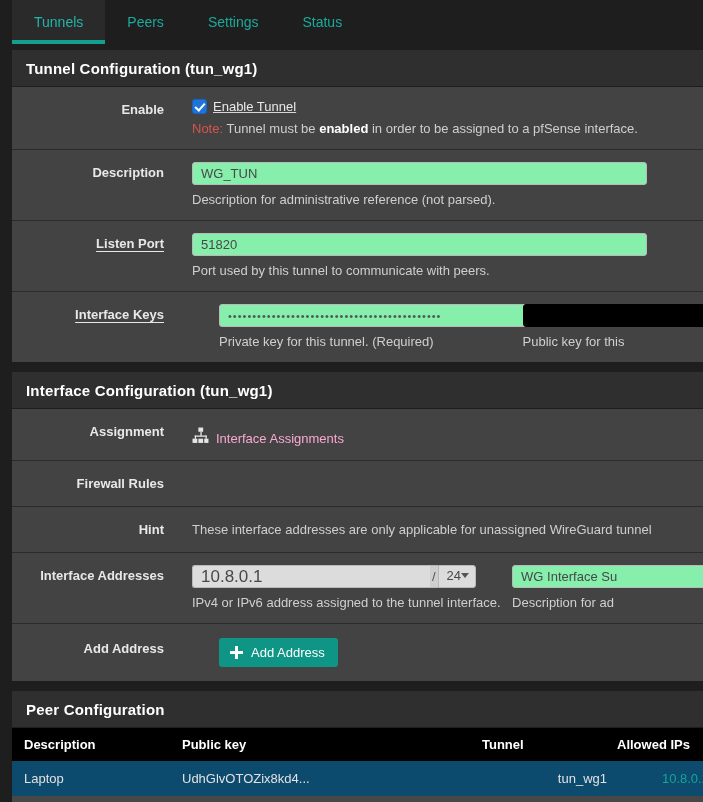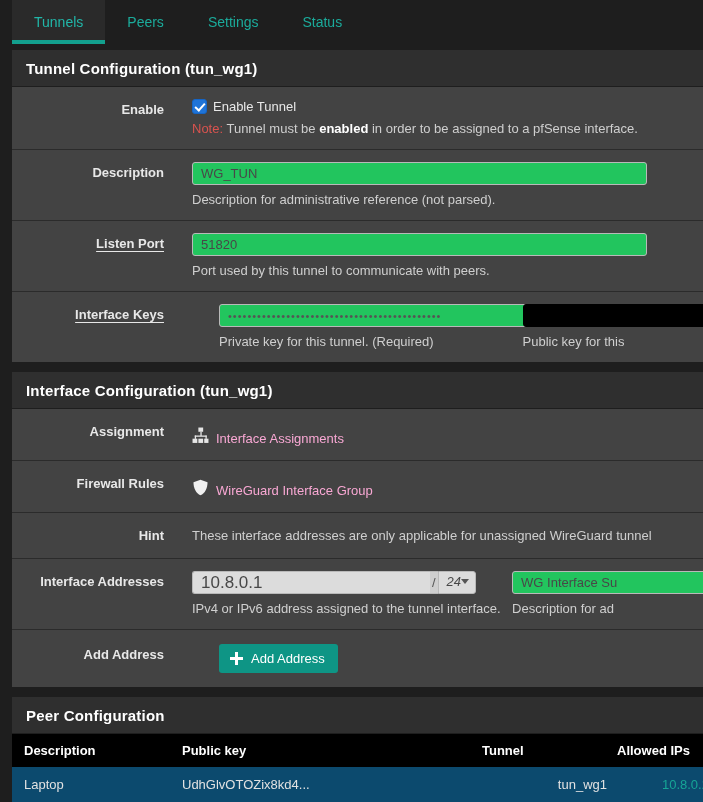--- a/index.html
+++ b/index.html
@@ -94,21 +94,21 @@
     font-size: 13px;
     line-height: 18px;
     margin-top: 6px;
     white-space: nowrap;
   }
   .note-red { color: #d9534f; }
   .bold { font-weight: bold; color: #ffffff; }
 
   
   .inp {
-    background: #22c55e;
+    background: #86efac;
     border: 1px solid #b9b9b9;
     border-radius: 3px;
     height: 23px;
     color: #484848;
     font-family: "Liberation Sans", sans-serif;
     font-size: 13px;
     padding: 0 8px;
     line-height: 21px;
     display: block;
     width: 455px;
@@ -119,21 +119,21 @@
     color: #555;
     width: 356px;
   }
   .inp.redacted {
     background: #000000;
     border: 1px solid #000000;
     width: 240px;
   }
   .inp.desc2 { width: 240px; }
 
-  .chk-line { display: flex; align-items: flex-start; gap: 6px; }
+  .chk-line { display: flex; align-items: flex-start; gap: 6px; text-decoration: underline; }
   .chk {
     width: 15px; height: 15px;
     background: #1f74d8;
     border: 1px solid #1565c6;
     border-radius: 3px;
     position: relative;
     flex: 0 0 15px;
     cursor: pointer;
   }
   .chk::after {
@@ -179,21 +179,20 @@
     height: 23px;
     width: 68px;
     color: #484848;
     font-size: 13px;
     padding: 0 6px 3px 8px;
     line-height: 21px;
     display: flex;
     align-items: center;
     justify-content: space-between;
     cursor: pointer;
-    font-style: italic;
   }
   .caret {
     width: 0; height: 0;
     border-left: 4px solid transparent;
     border-right: 4px solid transparent;
     border-top: 5px solid #555;
   }
 
   .inline-2col { display: flex; gap: 36px; }
   .col { min-width: 0; }
@@ -343,30 +342,20 @@
             <rect x="12.7" y="8" width="1.2" height="3.2" fill="#e6e6e6"></rect>
           </svg>
         </span>
         <a>Interface Assignments</a>
       </div>
     </div>
   </div>
 
   <div class="row">
     <div class="lbl">Firewall Rules</div>
-    <div class="ctrl">
-      <div class="icon-link">
-        <span class="ico">
-          <svg viewBox="0 0 16 16" width="17" height="17">
-            <path d="M8 0.6 L14.6 3.1 C14.6 9 12.2 13.4 8 15.4 C3.8 13.4 1.4 9 1.4 3.1 Z" fill="#f0f0f0"></path>
-          </svg>
-        </span>
-        <a>WireGuard Interface Group</a>
-      </div>
-    </div>
   </div>
 
   <div class="row">
     <div class="lbl">Hint</div>
     <div class="ctrl">
       <div class="help-text" style="margin-top:2px;">These interface addresses are only applicable for unassigned WireGuard tunnel</div>
     </div>
   </div>
 
   <div class="row">

